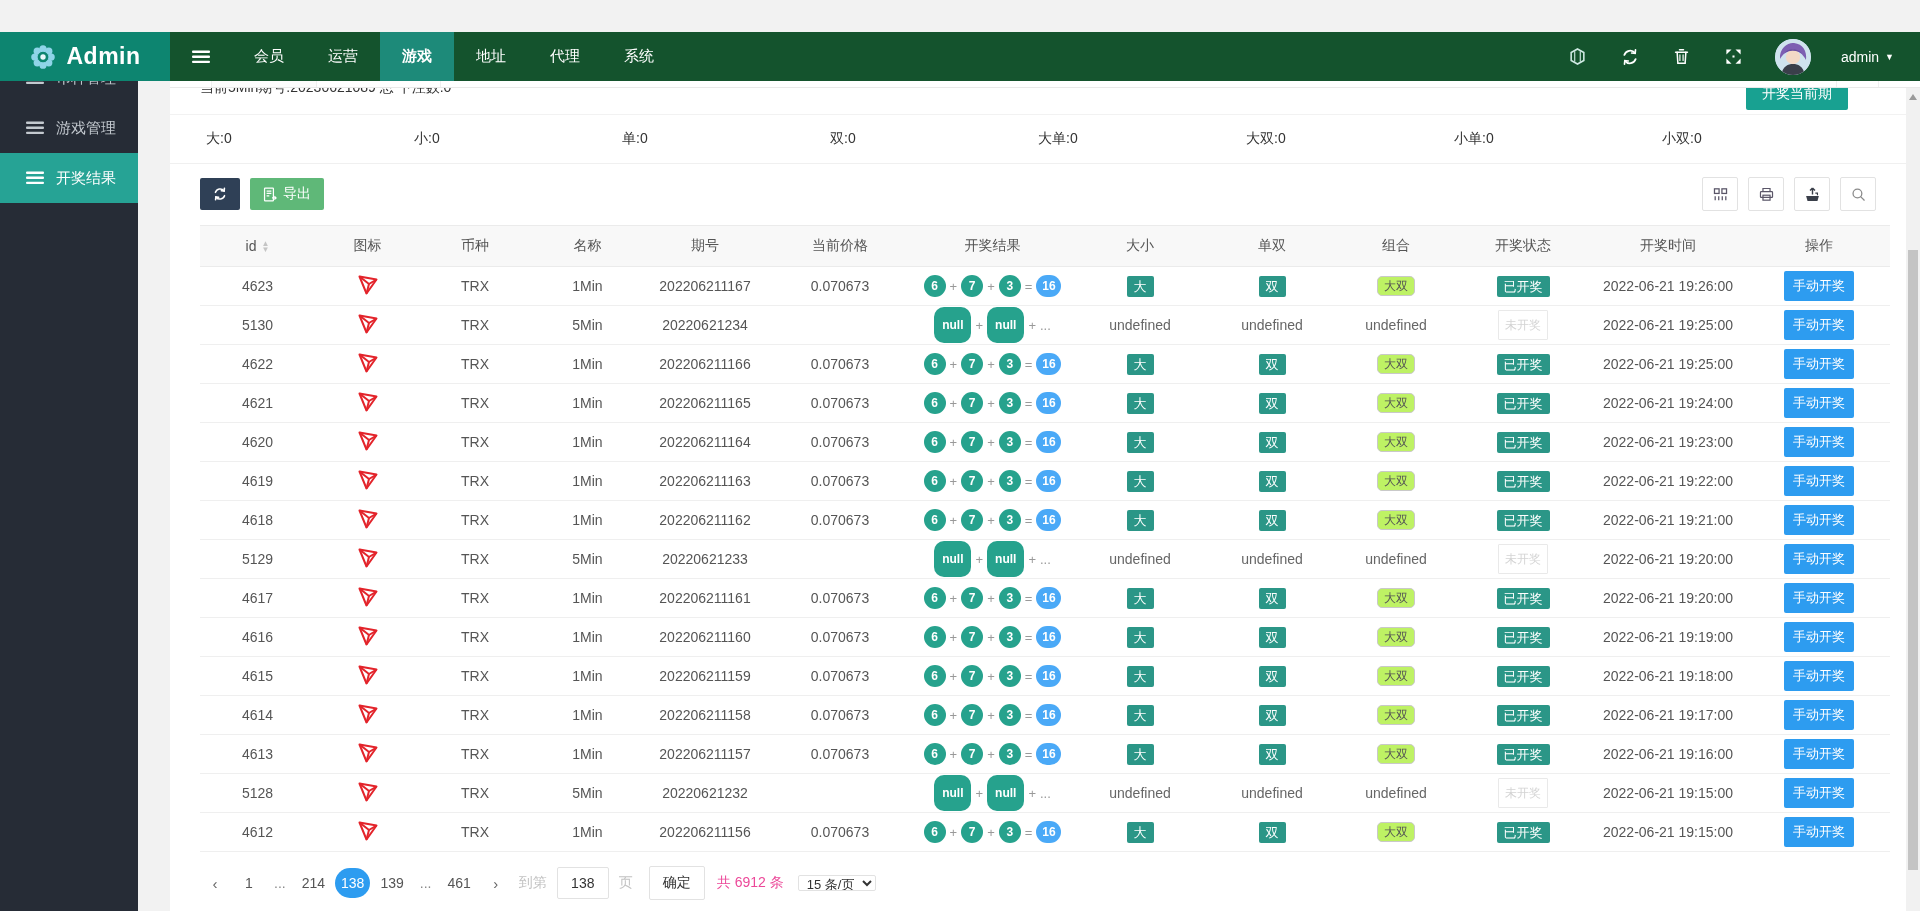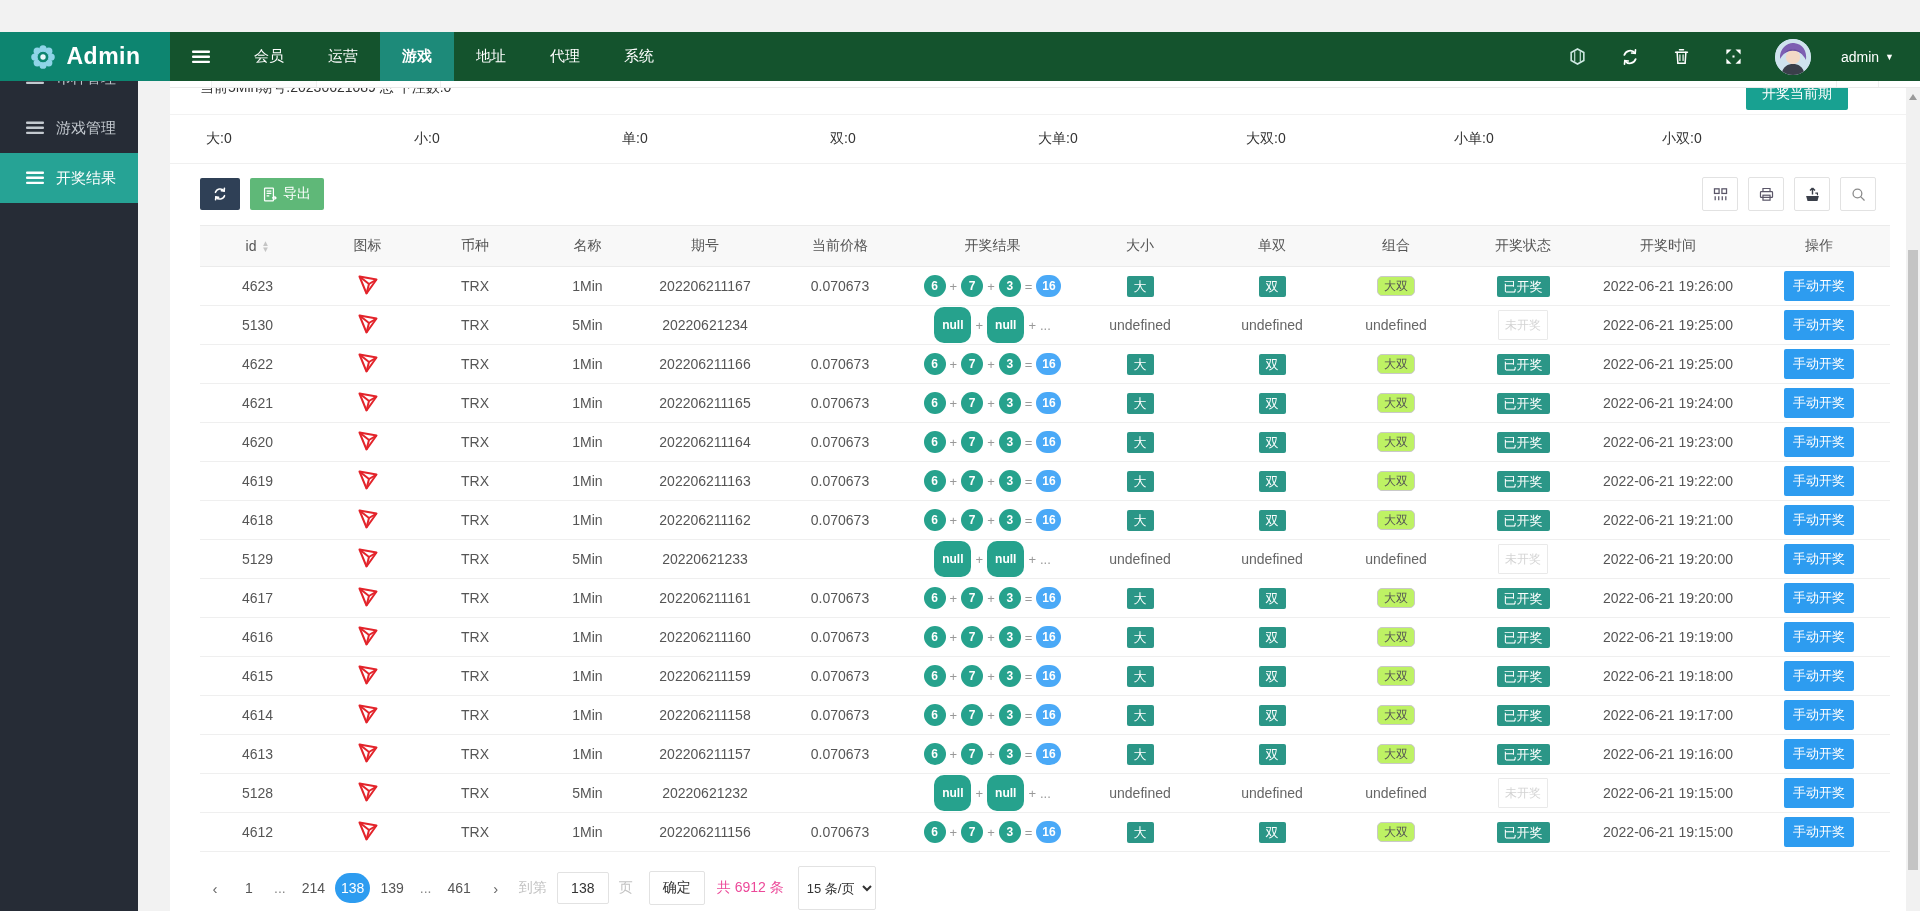--- a/index.html
+++ b/index.html
@@ -70,21 +70,21 @@
   
   .pagination { display:flex; align-items:center; gap:4px; padding:14px 30px 18px; font-size:14px; color:#666; }
   .pg-arrow { width:30px; height:30px; display:flex; align-items:center; justify-content:center; color:#666; font-size:15px; cursor:pointer; background:none; border:none; }
   .page-num { min-width:30px; height:30px; display:inline-flex; align-items:center; justify-content:center; padding:0 6px; cursor:pointer; color:#555; }
   .page-num.active { background:#2d9cf0; color:#fff; border-radius:16px; }
   .pg-ellipsis { padding:0 6px; color:#888; }
   .pg-gray { color:#c2c2c2; margin:0 4px; }
   .jump-input { width:52px; height:32px; border:1px solid #e2e2e2; border-radius:2px; text-align:center; font-size:14px; color:#333; margin:0 2px; }
   .confirm-btn { height:34px; padding:0 13px; background:#fff; border:1px solid #e2e2e2; border-radius:2px; font-size:14px; color:#333; margin:0 8px; cursor:pointer; }
   .total { margin-right:10px; color:#ec4899; }
-  .per-page { height:44px; border:1px solid #e2e2e2; border-radius:2px; font-size:13px; color:#333; padding:0 4px; background:#fff; }
+  .per-page { height:16px; border:1px solid #e2e2e2; border-radius:2px; font-size:13px; color:#333; padding:0 4px; background:#fff; }
 
   
   .scrollbar { position:fixed; top:88px; right:0; width:14px; height:823px; background:#f1f1f1; z-index:35; }
   .sb-up { position:absolute; top:6px; left:3px; width:0; height:0; border-left:4px solid transparent; border-right:4px solid transparent; border-bottom:6px solid #9a9a9a; }
   .sb-thumb { position:absolute; top:162px; left:2px; width:10px; height:620px; background:#c4c4c4; cursor:pointer; }
 </style>
 </head>
 <body>
 
 <div class="header">

